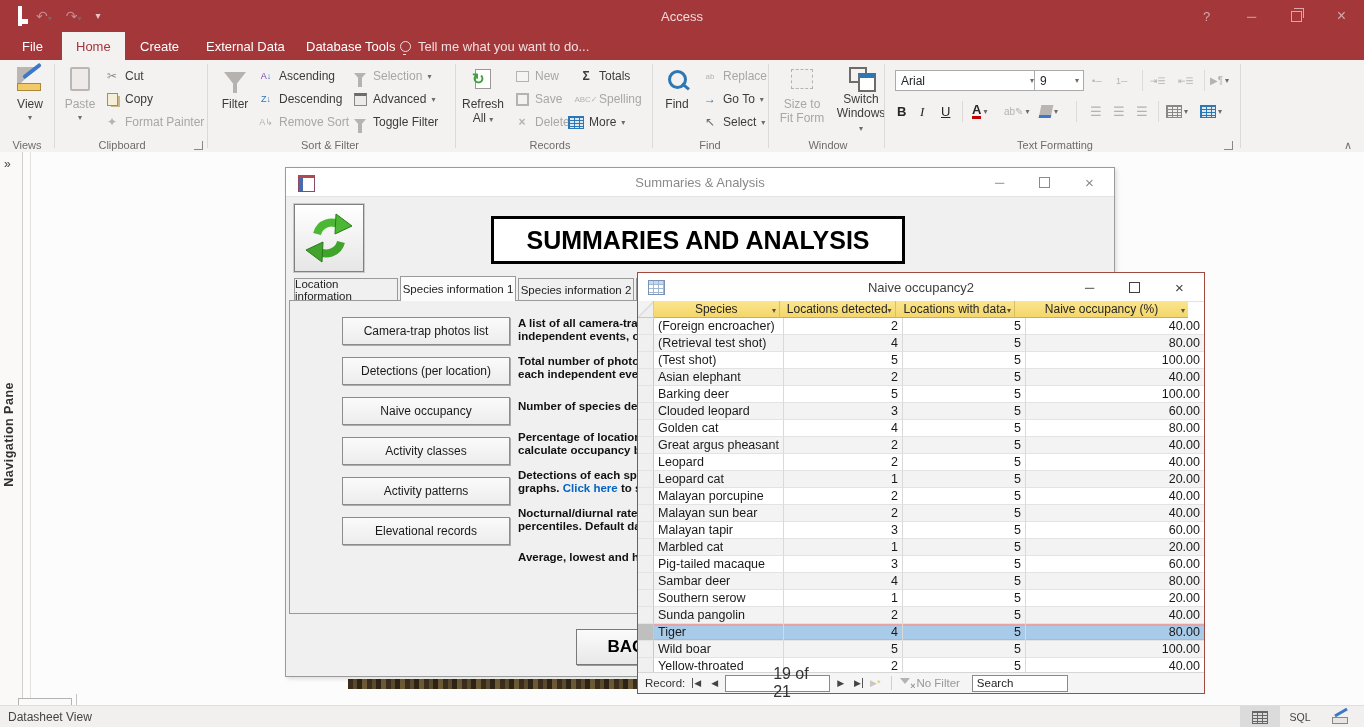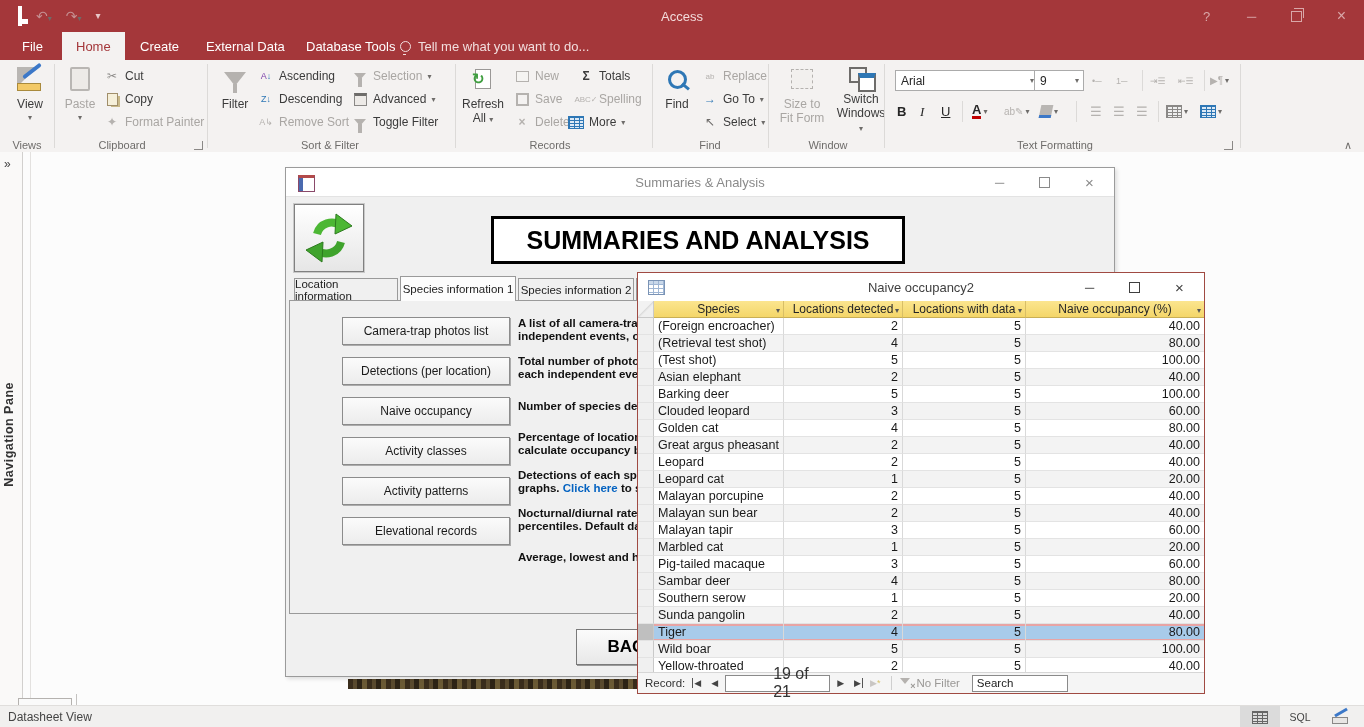--- a/index.html
+++ b/index.html
@@ -93,21 +93,21 @@
   .fdesc .link{color:#0563C1;}
   .backbtn{position:absolute;left:290px;top:461px;width:110px;height:34px;background:linear-gradient(#FBFBFB,#E8E8E8);border:1px solid #7A7A7A;box-shadow:1px 1px 0 #9A9A9A;display:flex;align-items:center;justify-content:center;font-size:17px;font-weight:bold;color:#000;}
   
   .dswin{left:637px;top:120px;width:568px;height:422px;border:1px solid #A04A42;background:#fff;box-sizing:border-box;z-index:5;}
   .dswin .tbtitle{color:#3F3F3F;}
   .dswin .tbb{color:#3F3F3F;}
   .ds-ic{width:15px;height:13px;border:1px solid #7A93B5;background:
     linear-gradient(#9FB6D4 1px,transparent 1px) 0 3px/100% 4px,
     linear-gradient(90deg,#9FB6D4 1px,transparent 1px) 4px 0/5px 100%,
     linear-gradient(#C9D8EA 4px,#fff 4px);}
-  .ds-head{position:absolute;left:0;top:28px;right:0;height:17px;display:flex;}
+  .ds-head{position:absolute;left:0;top:28px;right:16px;height:17px;display:flex;}
   .selall{width:16px;box-sizing:border-box;border-right:1px solid #C9C9C9;border-bottom:1px solid #C9C9C9;background:linear-gradient(135deg,#F2F2F2 48%,#D8D8D8 50%,#EFEFEF 60%);}
   .hcell{position:relative;box-sizing:border-box;height:17px;background:linear-gradient(#FBE58F,#F4D669);border-right:1px solid #D8BE66;border-bottom:1px solid #C9AF55;font-size:12px;color:#262626;display:flex;align-items:center;justify-content:center;}
   .hcell .dd{position:absolute;right:3px;top:5px;color:#555;}
   .ds-body{position:absolute;left:0;top:45px;right:0;}
   .ds-row{display:flex;height:17px;box-sizing:border-box;font-size:12.5px;color:#1A1A1A;background:#fff;}
   .ds-row:nth-of-type(even){background:#F3F3F3;}
   .ds-row .sel{width:16px;box-sizing:border-box;border-right:1px solid #C9C9C9;border-bottom:1px solid #E3E3E3;background:#F0F0F0;flex:none;}
   .dcell{box-sizing:border-box;border-right:1px solid #D9D9D9;border-bottom:1px solid #E3E3E3;line-height:16px;padding:0 4px;overflow:hidden;flex:none;}
   .dcell.num{text-align:right;}
   .ds-row.selected{background:#A8CBEA;box-shadow:inset 0 2px 0 #E8A4A4,inset 0 -2px 0 #E8A4A4;}

